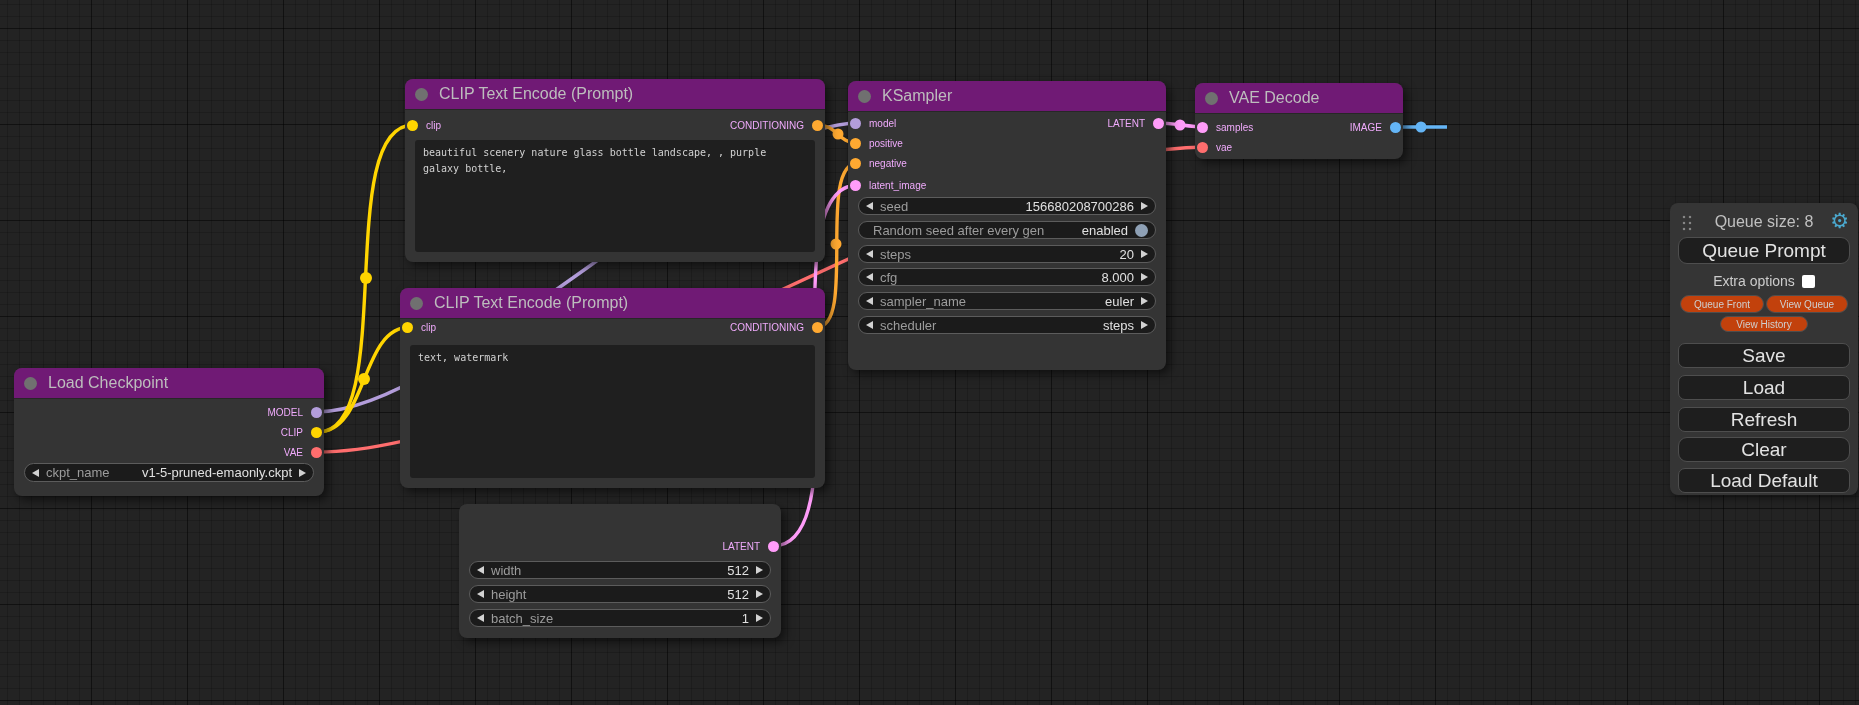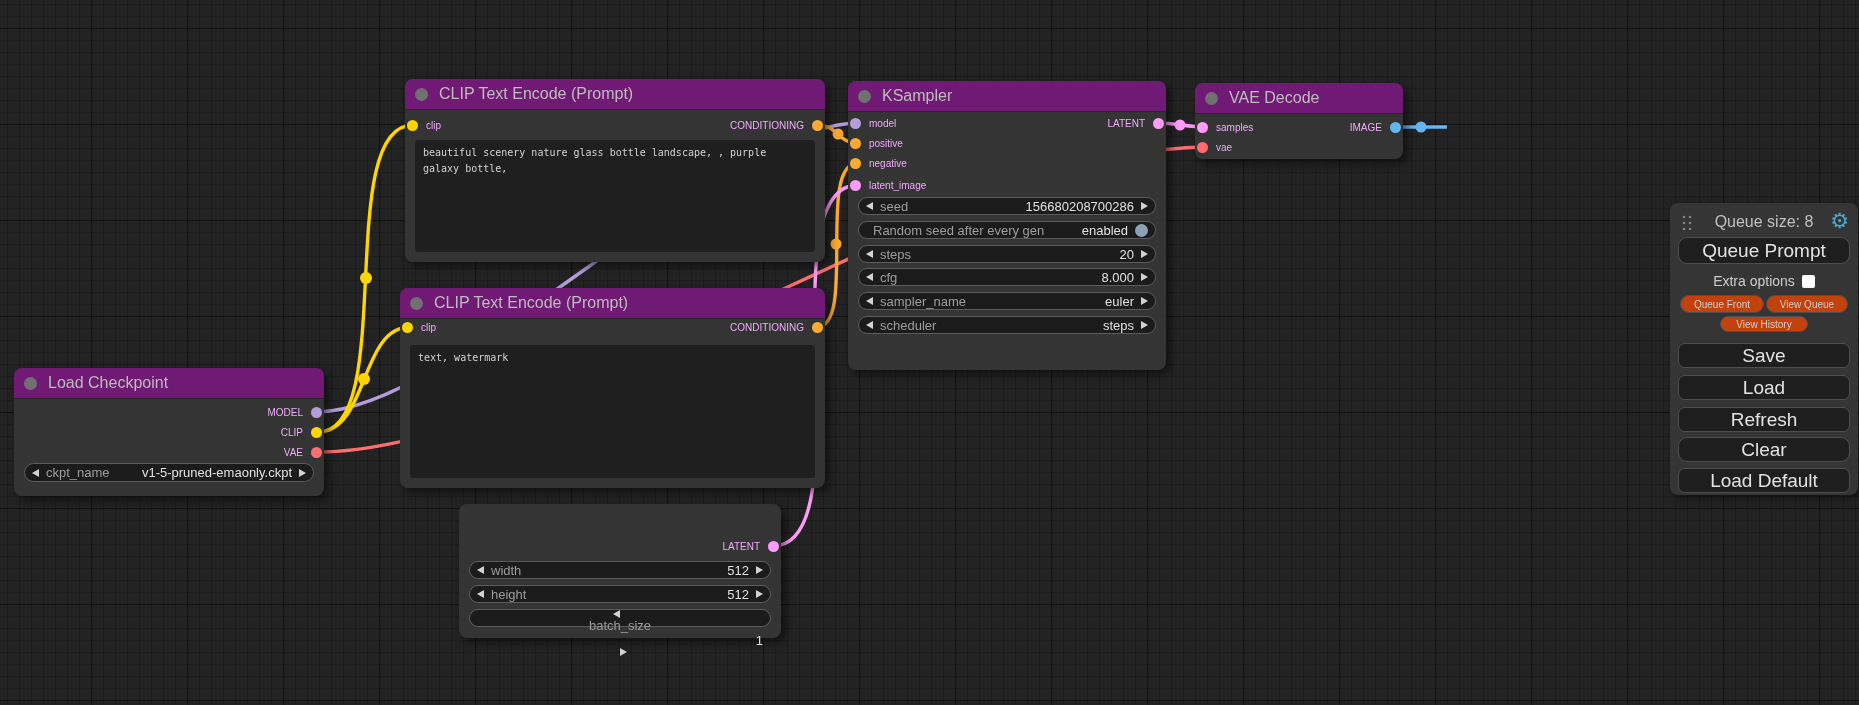--- a/index.html
+++ b/index.html
@@ -257,21 +257,21 @@
       <span>width</span>
       <span class="wval">512</span>
       <span class="arrr"></span>
     </div>
     <div class="widget" style="top:81px;">
       <span class="arrl"></span>
       <span>height</span>
       <span class="wval">512</span>
       <span class="arrr"></span>
     </div>
-    <div class="widget" style="top:105px;flex-direction:column;">
+    <div class="widget" style="top:105px;">
       <span class="arrl"></span>
       <span>batch_size</span>
       <span class="wval">1</span>
       <span class="arrr"></span>
     </div>
   </div>
 
   <div id="queue-panel">
     <div class="qtop">
       <span class="drag-handle"></span>

